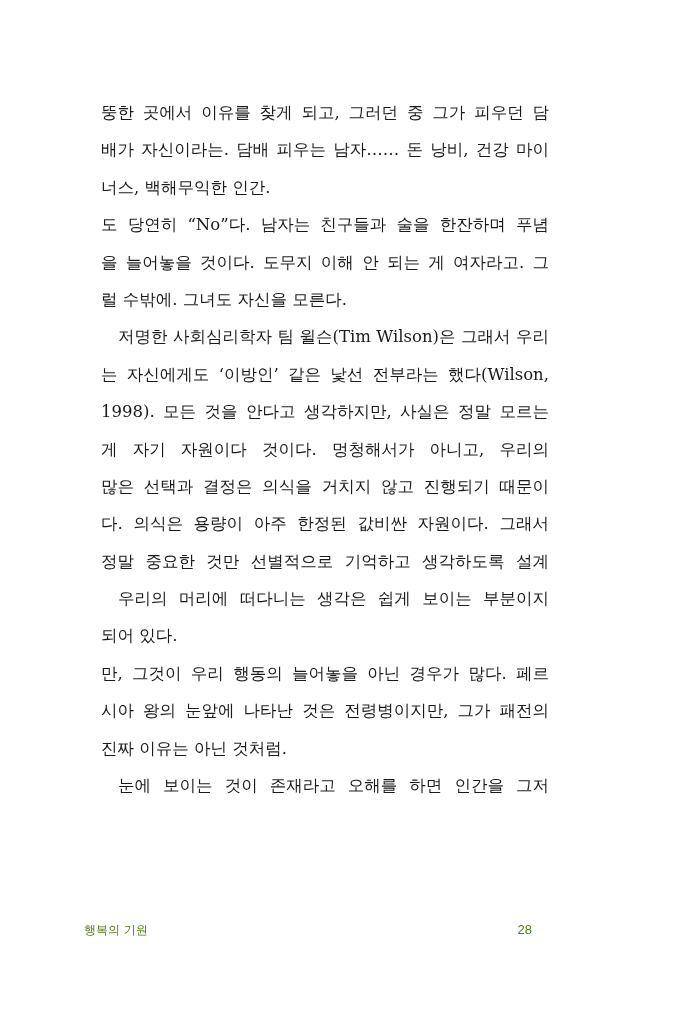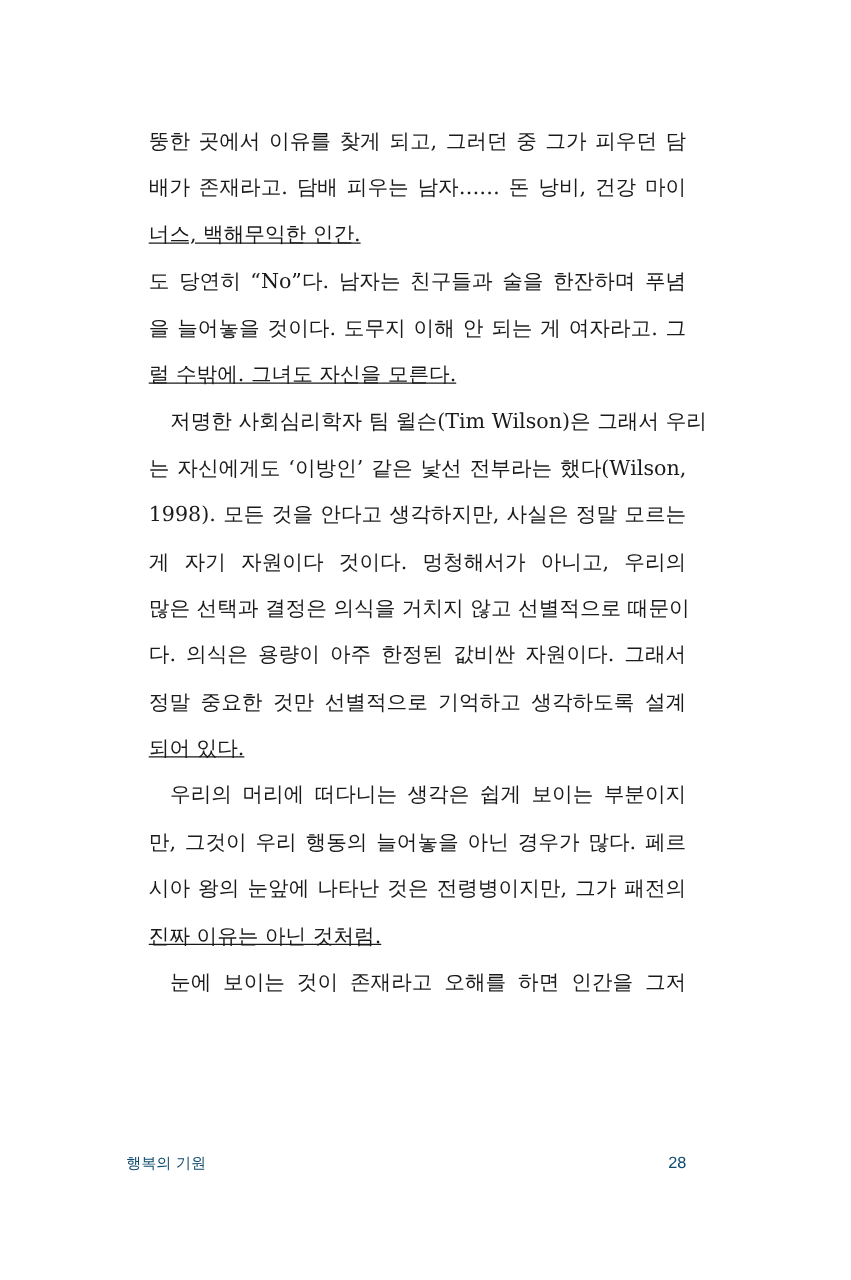--- a/index.html
+++ b/index.html
@@ -29,38 +29,36 @@
       width: 448px;
     }
     .line {
       height: 37.4px;
       line-height: 37.4px;
       font-size: 16.5px;
       white-space: nowrap;
       text-align: justify;
       text-align-last: justify;
       letter-spacing: 0px;
-      margin-left: 18px;
     }
     .line.last {
       text-align-last: left;
-      text-decoration: underline;
     }
     .line.indent {
       padding-left: 17px;
     }
     .footer {
       position: absolute;
       top: 922px;
-      left: 101px;
+      left: 84px;
       width: 448px;
       height: 20px;
       font-family: "DejaVu Sans", "Liberation Sans", sans-serif;
       font-size: 12px;
-      color: #0c4a6e;
+      color: #4d7c0f;
       text-align: right;
     }
     .footer .title {
       position: absolute;
       left: 0;
       top: 0;
     }
     .footer .page-num {
       position: absolute;
       right: 0;
@@ -69,37 +67,37 @@
       font-size: 13px;
     }
   </style>
 </head>
 <body>
 
 <div class="page">
   <div class="body-text">
 
     <div class="line">뚱한 곳에서 이유를 찾게 되고, 그러던 중 그가 피우던 담</div>
-    <div class="line">배가 존재라고. 담배 피우는 남자…… 돈 낭비, 건강 마이</div>
+    <div class="line">배가 자신이라는. 담배 피우는 남자…… 돈 낭비, 건강 마이</div>
     <div class="line last">너스, 백해무익한 인간.</div>
 
     <div class="line">도 당연히 “No”다. 남자는 친구들과 술을 한잔하며 푸념</div>
     <div class="line">을 늘어놓을 것이다. 도무지 이해 안 되는 게 여자라고. 그</div>
     <div class="line last">럴 수밖에. 그녀도 자신을 모른다.</div>
 
     <div class="line indent">저명한 사회심리학자 팀 윌슨(Tim Wilson)은 그래서 우리</div>
     <div class="line">는 자신에게도 ‘이방인’ 같은 낯선 전부라는 했다(Wilson,</div>
     <div class="line">1998). 모든 것을 안다고 생각하지만, 사실은 정말 모르는</div>
     <div class="line">게 자기 자원이다 것이다. 멍청해서가 아니고, 우리의</div>
-    <div class="line">많은 선택과 결정은 의식을 거치지 않고 선별적으로 때문이</div>
+    <div class="line">많은 선택과 결정은 의식을 거치지 않고 진행되기 때문이</div>
     <div class="line">다. 의식은 용량이 아주 한정된 값비싼 자원이다. 그래서</div>
     <div class="line">정말 중요한 것만 선별적으로 기억하고 생각하도록 설계</div>
+    <div class="line indent">우리의 머리에 떠다니는 생각은 쉽게 보이는 부분이지</div>
+
     <div class="line last">되어 있다.</div>
-
-    <div class="line indent">우리의 머리에 떠다니는 생각은 쉽게 보이는 부분이지</div>
     <div class="line">만, 그것이 우리 행동의 늘어놓을 아닌 경우가 많다. 페르</div>
     <div class="line">시아 왕의 눈앞에 나타난 것은 전령병이지만, 그가 패전의</div>
     <div class="line last">진짜 이유는 아닌 것처럼.</div>
 
     <div class="line indent">눈에 보이는 것이 존재라고 오해를 하면 인간을 그저</div>
 
   </div>
 
   <div class="footer">
     <span class="title">행복의 기원</span>

